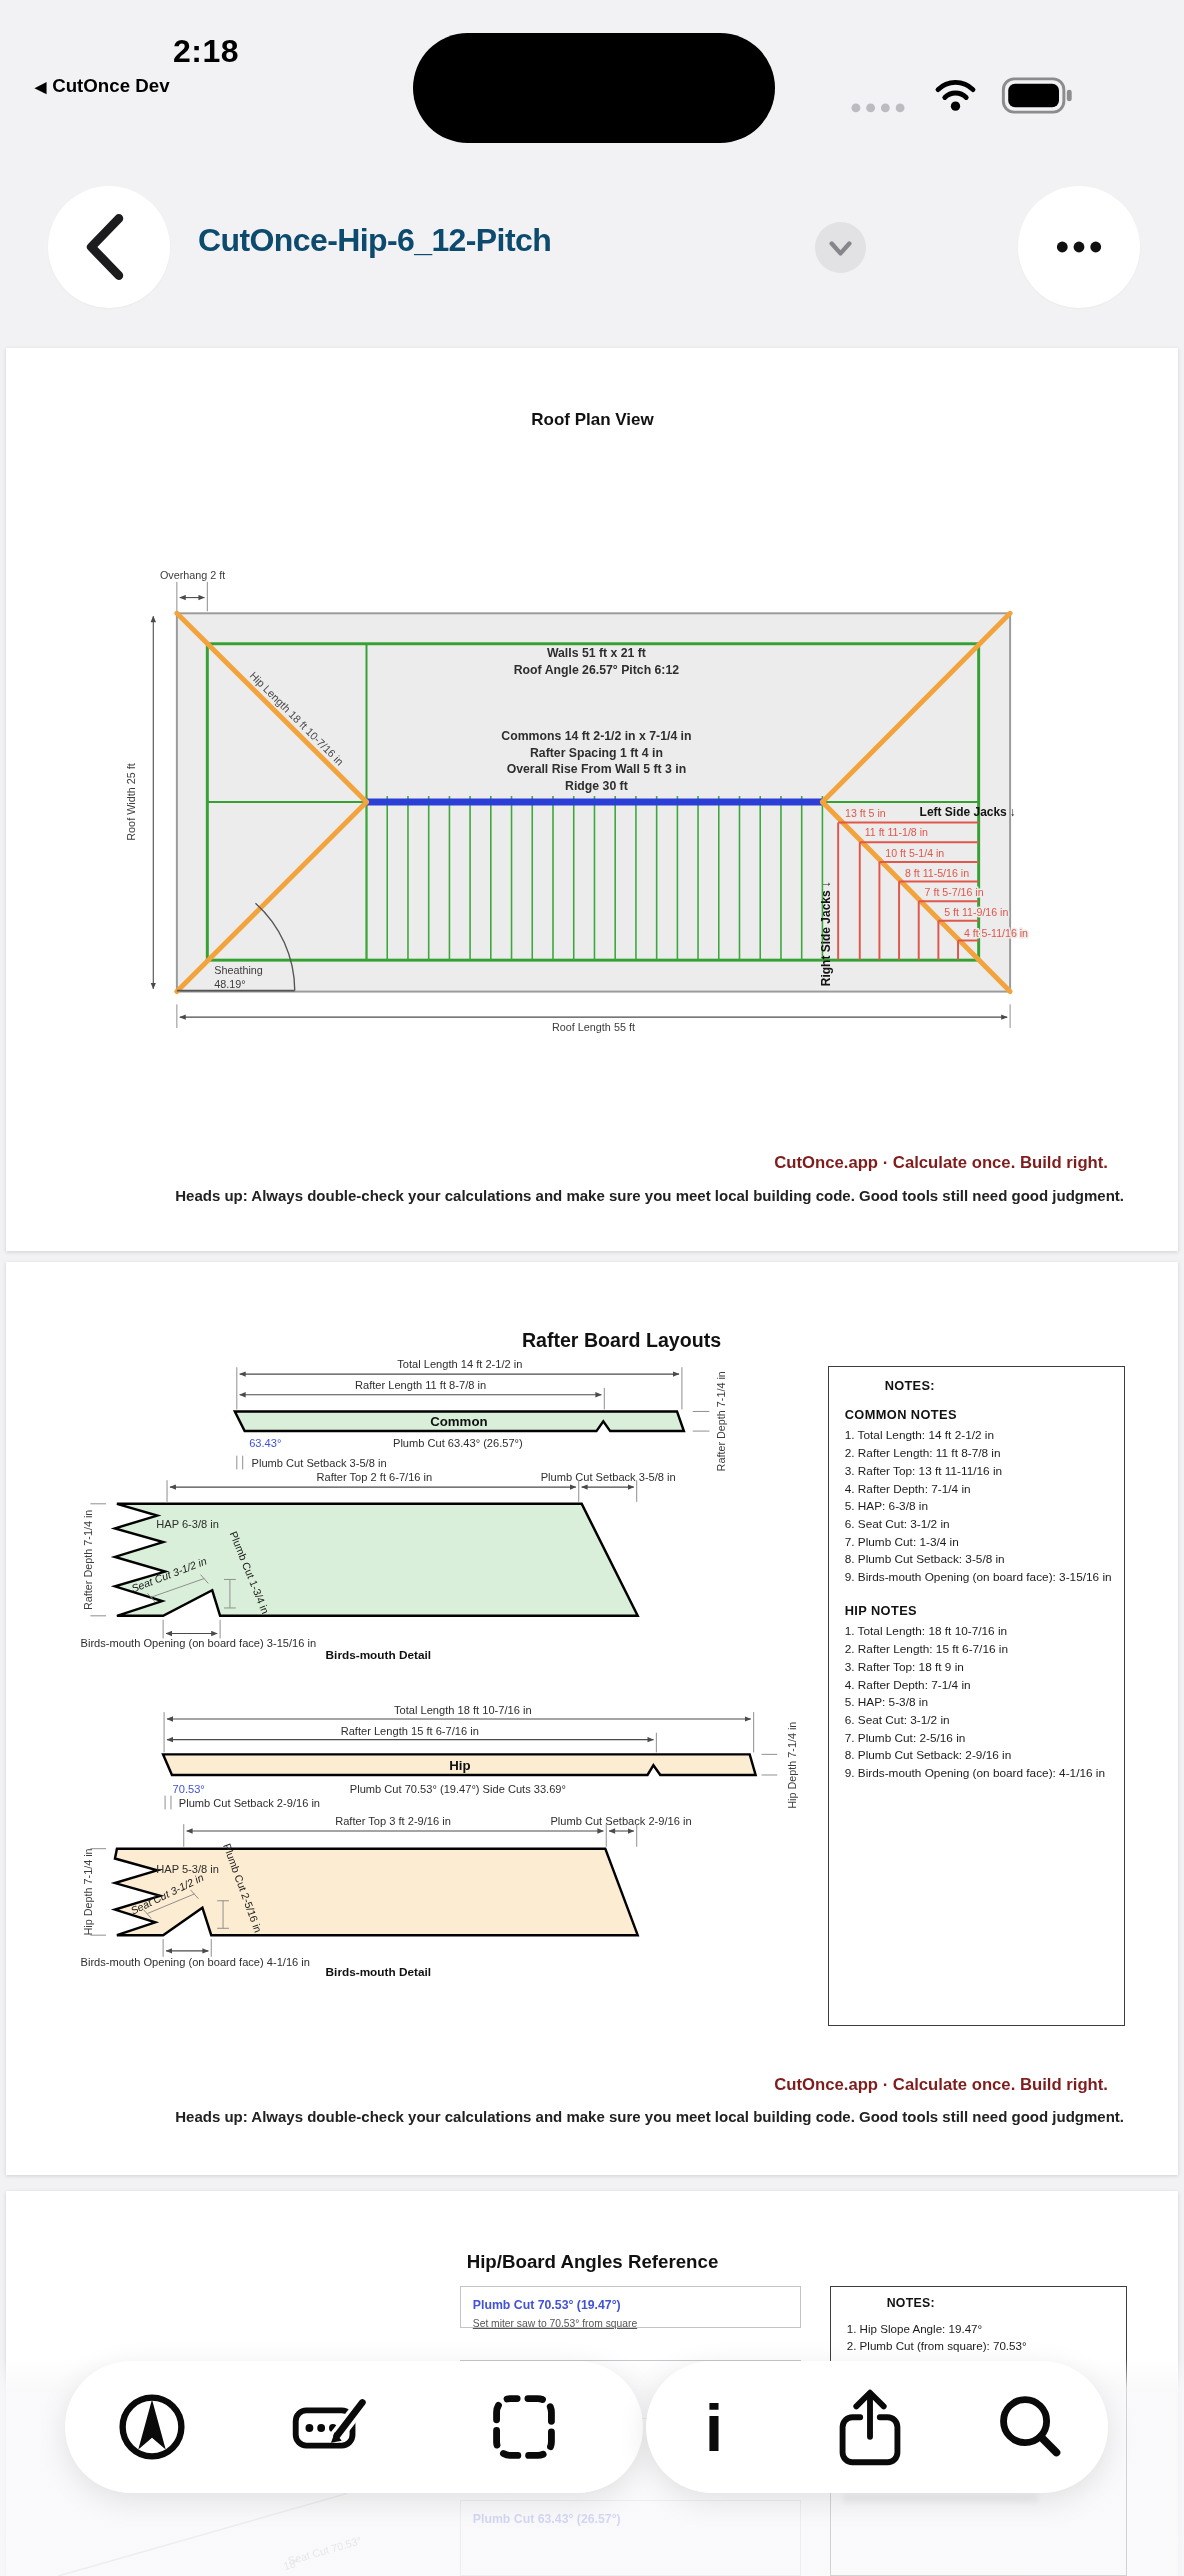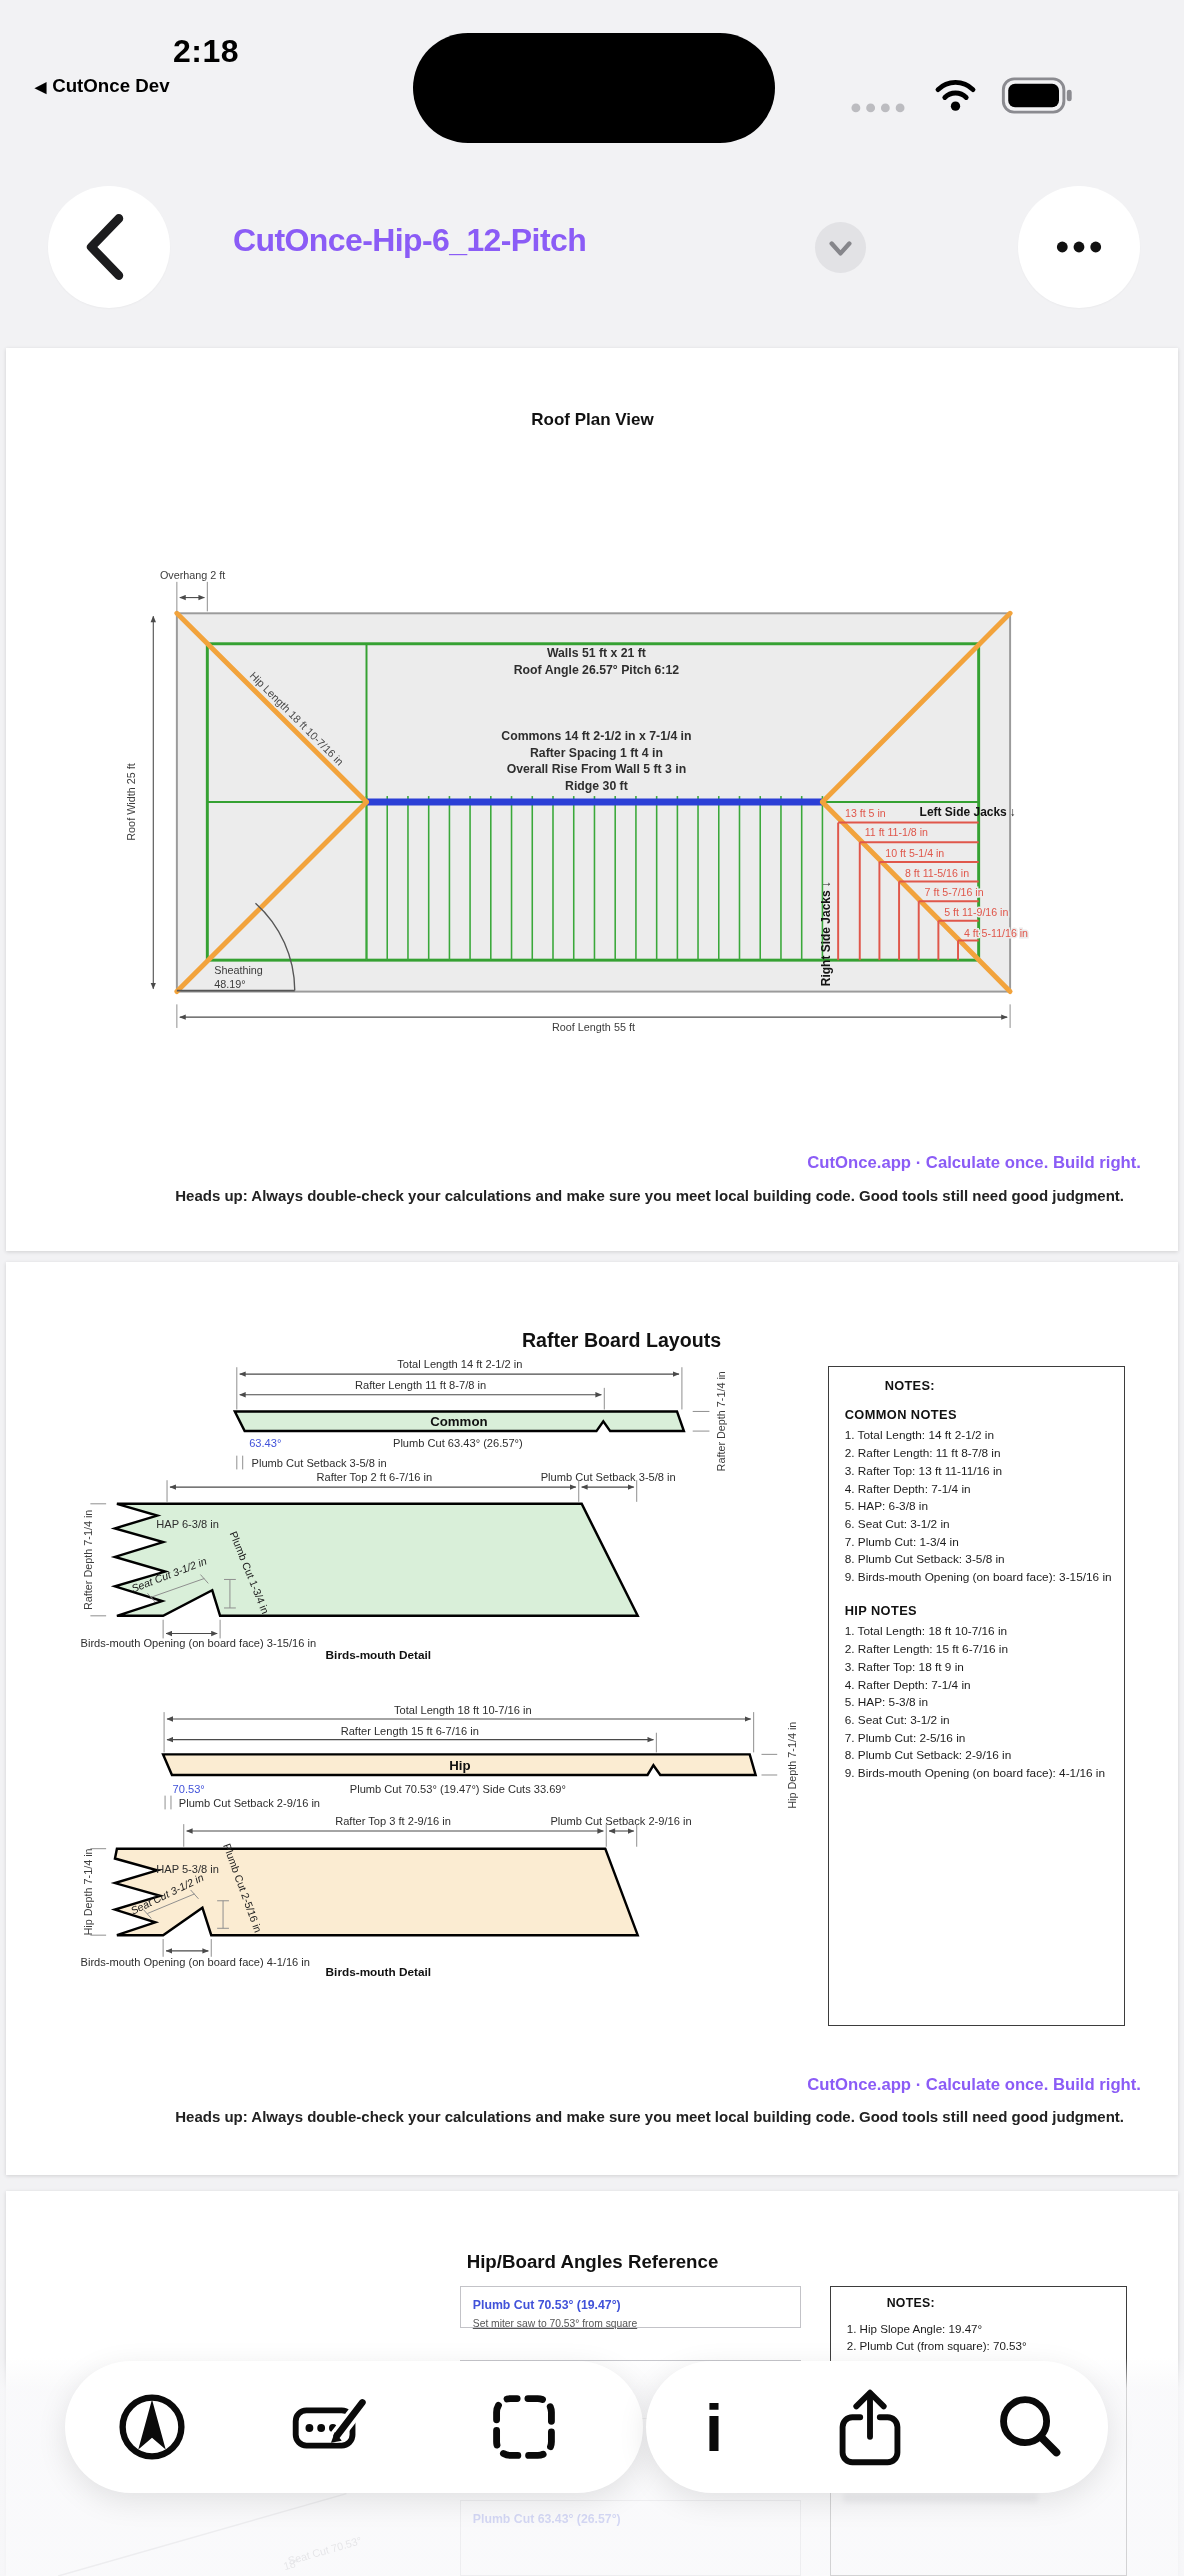--- a/index.html
+++ b/index.html
@@ -6,32 +6,32 @@
   body{width:1185px;height:2576px;position:relative;background:#f2f2f4;
        font-family:"Liberation Sans", sans-serif; -webkit-font-smoothing:antialiased; overflow:hidden;}
   .abs{position:absolute;}
   
   #time{left:173px;top:33px;font-size:32px;font-weight:bold;color:#000;letter-spacing:0.5px;}
   #back-app{left:35px;top:75px;font-size:18.7px;font-weight:600;color:#000;}
   #back-app .tri{font-size:14.7px;margin-right:5.9px;}
   #island{left:413px;top:33px;width:362px;height:110px;background:#000;border-radius:55px;}
   
   .nav-circle{width:122px;height:122px;border-radius:50%;background:#fff;box-shadow:0 1px 2px rgba(0,0,0,.03);}
-  #doc-title{left:233px;top:222px;font-size:32px;font-weight:bold;color:#8b5cf6;letter-spacing:-0.6px;}
+  #doc-title{left:198px;top:222px;font-size:32px;font-weight:bold;color:#0c4a6e;letter-spacing:-0.6px;}
   #title-chevron{left:815px;top:222px;width:51px;height:51px;border-radius:50%;background:#e2e2e5;}
   
   .page{position:absolute;left:5.9px;width:1172px;background:#fff;box-shadow:0 1px 3.9px rgba(0,0,0,.14);}
   #page1{top:348px;height:903px;}
   #page2{top:1262px;height:913px;}
   #page3{top:2191px;height:385px;}
   .pg-title{position:absolute;width:1185px;text-align:center;color:#111;font-weight:bold;}
   #p1-title{top:410px;font-size:17px;}
   #p2-title{top:1329px;font-size:19.6px;padding-left:29px;}
   #p3-title{top:2251px;font-size:18.7px;}
-  .footer-bold{position:absolute;right:44px;font-size:16.7px;font-weight:bold;color:#8b5cf6;}
+  .footer-bold{position:absolute;right:77px;font-size:16.7px;font-weight:bold;color:#7f1d1d;}
   .footer-note{position:absolute;right:61px;font-size:15px;color:#222;font-weight:bold;}
   svg{position:absolute;left:0;overflow:visible;}
   svg text{font-family:"Liberation Sans", sans-serif;}
   .dim{stroke:#4a4a4a;stroke-width:1.1;fill:none;}
   .ext{stroke:#8d8d8d;stroke-width:1;fill:none;}
   .lbl{font-size:11px;fill:#3c3c3c;}
   .lbl2{font-size:11.3px;fill:#2e2e2e;}
   .info{font-size:12.5px;font-weight:600;fill:#2e2e2e;}
   .blue{fill:#4152d9;}
   .red{fill:#e0574b;font-size:10.8px;paint-order:stroke;stroke:#ececec;stroke-width:3px;}

